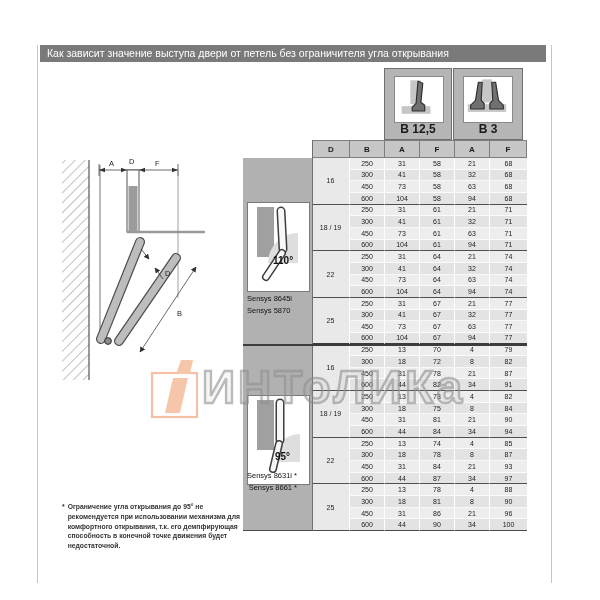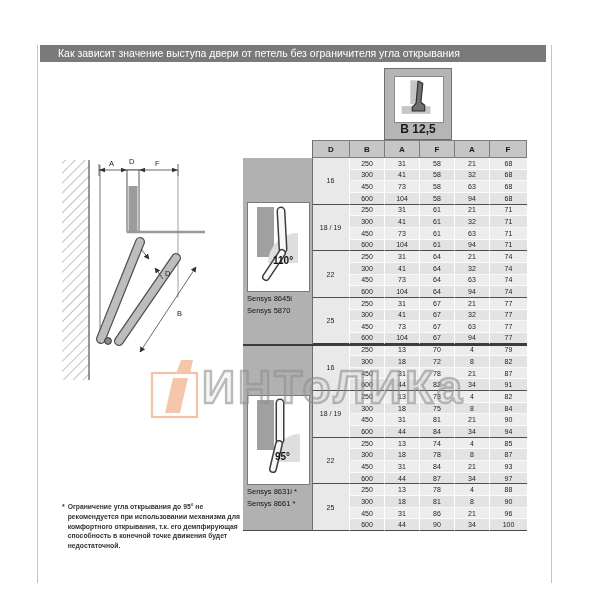--- a/index.html
+++ b/index.html
@@ -1,42 +1,42 @@
 <!DOCTYPE html>
 <html><head>
 <meta charset="utf-8">
 <style>
   html,body{margin:0;padding:0;background:#fff;}
   .page{position:relative;width:600px;height:600px;background:#fff;overflow:hidden;
         font-family:"Liberation Sans",sans-serif;}
   .vline{position:absolute;top:45px;width:1px;height:538px;background:#c4c4c4;}
   .vline.left{left:37px;} .vline.right{left:551px;}
   .title-bar{position:absolute;left:40px;top:45px;width:506px;height:17px;background:#7a7a7a;
-        color:#fff;font-size:10.5px;line-height:17px;padding-left:18px;box-sizing:border-box;white-space:nowrap;}
+        color:#fff;font-size:10.5px;line-height:17px;padding-left:7px;box-sizing:border-box;white-space:nowrap;}
   
   .legend-box{position:absolute;top:68px;width:68px;height:72px;background:#b5b5b5;border:1px solid #6f6f6f;box-sizing:border-box;}
   .legend-box.b1{left:384px;} .legend-box.b2{left:453px;width:70px;}
   .legend-inner{position:absolute;left:9px;top:7px;width:48px;height:45px;background:#fff;border:1px solid #8a8a8a;}
   .legend-label{position:absolute;left:0;right:0;bottom:3px;text-align:center;font-size:12px;font-weight:bold;color:#1a1a1a;}
   
   .hdr{position:absolute;left:312px;top:140px;height:18px;display:flex;}
   .hcell{box-sizing:border-box;border:1px solid #7d7d7d;background:#c6c6c6;font-weight:bold;font-size:8px;
          display:flex;align-items:center;justify-content:center;color:#1a1a1a;margin-left:-1px;}
   .hcell:first-child{margin-left:0;}
   .hcell.w1{width:38px}.hcell.w2{width:36px}.hcell.w3{width:36px}.hcell.w4{width:36px}.hcell.w5{width:36px}.hcell.w6{width:38px}
   
   .lbl{position:absolute;left:243px;width:69px;background:#b1b1b1;}
   .lbl.a{top:158px;height:186px;}
   .lbl.b{top:346px;height:185px;border-bottom:1px solid #4a4a4a;box-sizing:border-box;}
   .sec-div{position:absolute;left:243px;top:344px;width:284px;height:2px;background:#3c3c3c;z-index:6;}
   .col-div{position:absolute;left:312px;top:140px;width:1px;height:391px;background:#707070;z-index:5;}
   .hinge-box{position:absolute;left:247px;width:61px;height:88px;background:#fff;border:1px solid #7a7a7a;box-sizing:content-box;}
   .hinge-box.hb1{top:202px;} .hinge-box.hb2{top:395px;text-decoration:underline;}
   .models{position:absolute;left:247px;font-size:7.5px;font-weight:normal;color:#111;line-height:12px;}
-  .models.m1{top:293px;} .models.m2{top:486px;}
+  .models.m1{top:293px;} .models.m2{top:470px;text-align:right;}
   
   .grid{position:absolute;left:312px;top:158px;width:215px;height:373px;display:grid;
         grid-template-columns:38px 35px 35px 35px 35px 37px;grid-template-rows:repeat(32,1fr);
         font-size:7px;color:#222;}
   .cell{display:flex;align-items:center;justify-content:center;border-right:1px solid #fff;
         border-bottom:1px solid rgba(255,255,255,.75);box-sizing:border-box;}
   .r0{background:#ededed;} .r1{background:#e3e3e3;}
   .dcell{background:#e9e9e9;grid-row:span 4;font-size:7px;}
   .lastc{border-right:none;}
   .ge{border-bottom:1px solid #4f4f4f;}
@@ -64,20 +64,31 @@
 
   <div class="legend-box b1">
     <div class="legend-inner">
       <svg width="46" height="43" viewBox="0 0 48 44">
         <rect x="16" y="3" width="11" height="25" fill="#c6c6c6"></rect>
         <rect x="7" y="30" width="30" height="8" fill="#c6c6c6"></rect>
         <path d="M24,4 L29,6 L27,26 L31,29 L31,35 L18,35 L18,31 L22,27 Z" fill="#707070" stroke="#2d2d2d" stroke-width="1.2" stroke-linejoin="round"></path>
       </svg>
     </div>
     <div class="legend-label">B 12,5</div>
+  </div>
+  <div class="legend-box b2">
+    <div class="legend-inner">
+      <svg width="46" height="43" viewBox="0 0 48 44">
+        <rect x="19" y="2" width="10" height="24" fill="#c6c6c6"></rect>
+        <rect x="4" y="28" width="40" height="8" fill="#c6c6c6"></rect>
+        <path d="M15,5 L19,5 L18,24 L21,27 L21,33 L7,33 L7,29 L12,24 Z" fill="#707070" stroke="#2d2d2d" stroke-width="1.2" stroke-linejoin="round"></path>
+        <path d="M33,5 L29,5 L30,24 L27,27 L27,33 L41,33 L41,29 L36,24 Z" fill="#707070" stroke="#2d2d2d" stroke-width="1.2" stroke-linejoin="round"></path>
+      </svg>
+    </div>
+    <div class="legend-label">B 3</div>
   </div>
 
   <svg class="diagram" width="180" height="235" viewBox="0 0 180 235">
     <defs>
       <pattern id="hatch" width="7" height="7" patternUnits="userSpaceOnUse" patternTransform="rotate(45)">
         <line x1="0" y1="0" x2="0" y2="7" stroke="#8f8f8f" stroke-width="1.1"></line>
       </pattern>
       <marker id="ar" viewBox="0 0 10 10" refX="9" refY="5" markerWidth="7" markerHeight="7" orient="auto-start-reverse">
         <path d="M0,0 L10,5 L0,10 Z" fill="#333"></path>
       </marker>

